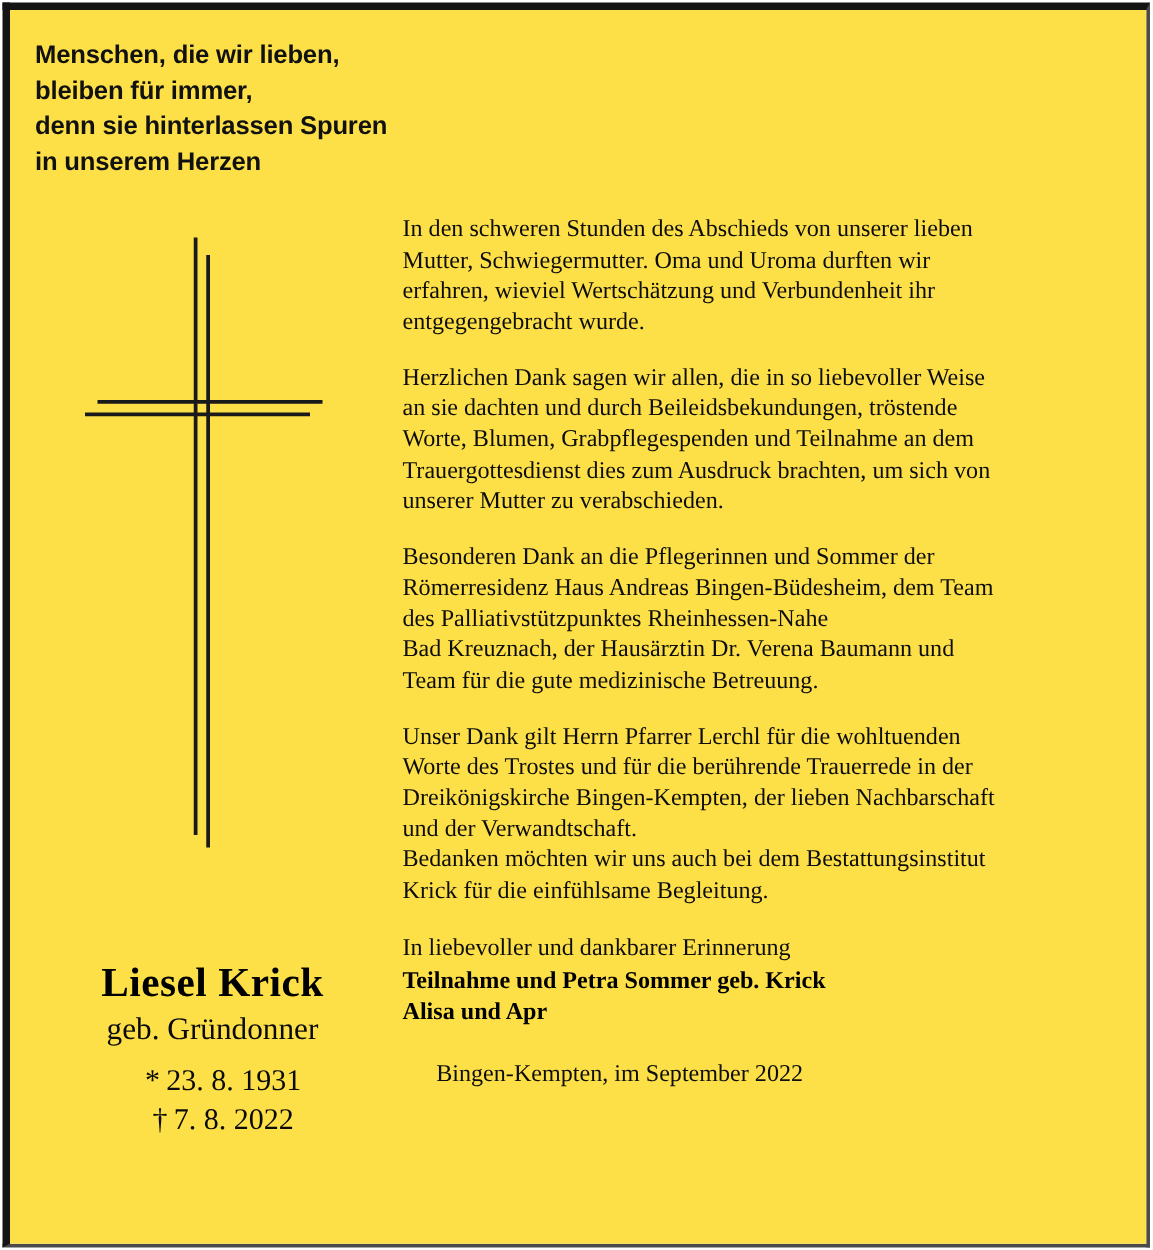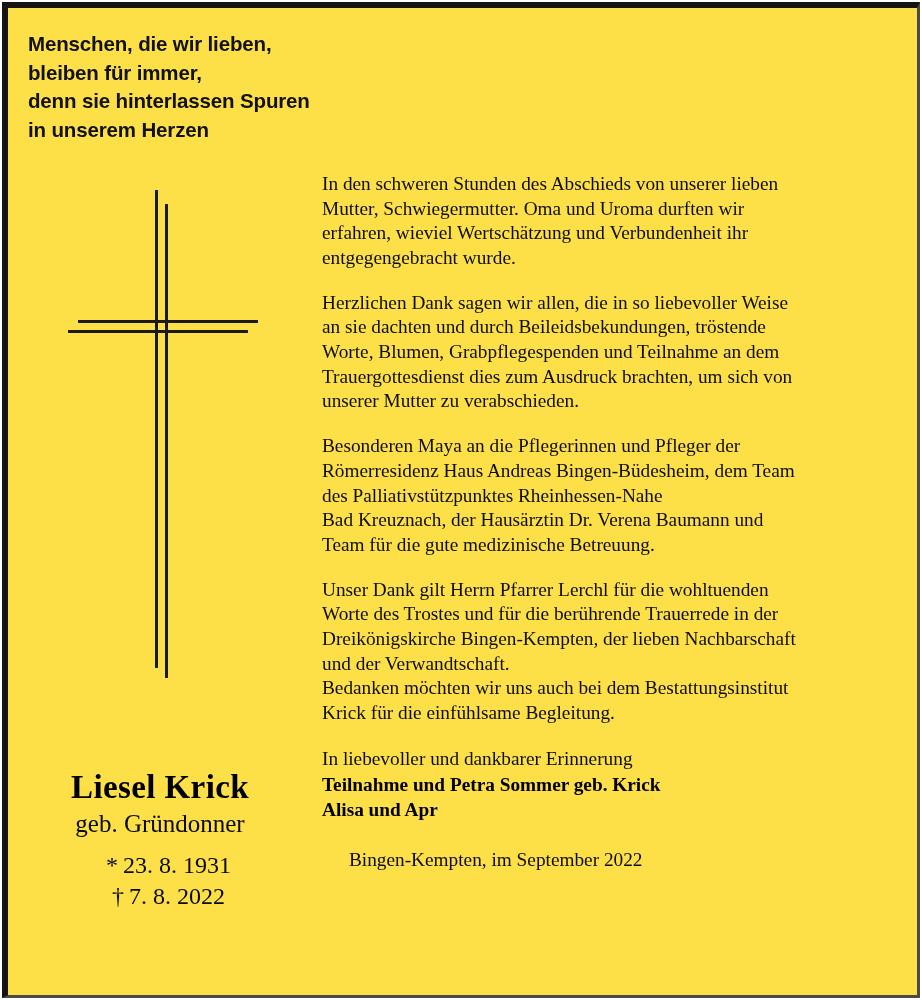--- a/index.html
+++ b/index.html
@@ -73,21 +73,21 @@
     left: 0px;
     top: 0px;
     width: 310px;
     height: 530px;
   }
   #cross svg { display: block; }
 
   
   #name-block {
     position: absolute;
-    left: 2px;
+    left: 12px;
     top: 600px;
     width: 300px;
     text-align: center;
   }
   #deceased-name {
     font-family: "Liberation Serif", "DejaVu Serif", serif;
     font-weight: bold;
     font-size: 33px;
     line-height: 38px;
     letter-spacing: 0.4px;
@@ -208,21 +208,21 @@
 Mutter, Schwiegermutter. Oma und Uroma durften wir
 erfahren, wieviel Wertschätzung und Verbundenheit ihr
 entgegengebracht wurde.</p>
 
         <p class="para" id="para-all">Herzlichen Dank sagen wir allen, die in so liebevoller Weise
 an sie dachten und durch Beileidsbekundungen, tröstende
 Worte, Blumen, Grabpflegespenden und Teilnahme an dem
 Trauergottesdienst dies zum Ausdruck brachten, um sich von
 unserer Mutter zu verabschieden.</p>
 
-        <p class="para" id="para-caregivers">Besonderen Maya an die Pflegerinnen und Pfleger der
+        <p class="para" id="para-caregivers">Besonderen Dank an die Pflegerinnen und Sommer der
 Römerresidenz Haus Andreas Bingen-Büdesheim, dem Team
 des Palliativstützpunktes Rheinhessen-Nahe
 Bad Kreuznach, der Hausärztin Dr. Verena Baumann und
 Team für die gute medizinische Betreuung.</p>
 
         <p class="para" id="para-pfarrer">Unser Dank gilt Herrn Pfarrer Lerchl für die wohltuenden
 Worte des Trostes und für die berührende Trauerrede in der
 Dreikönigskirche Bingen-Kempten, der lieben Nachbarschaft
 und der Verwandtschaft.
 Bedanken möchten wir uns auch bei dem Bestattungsinstitut

